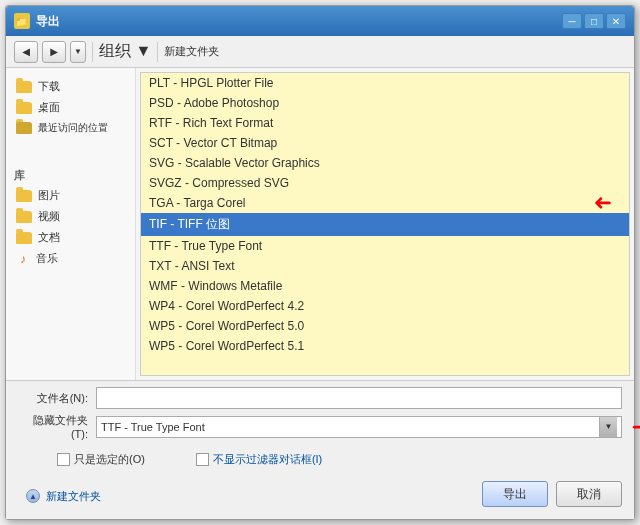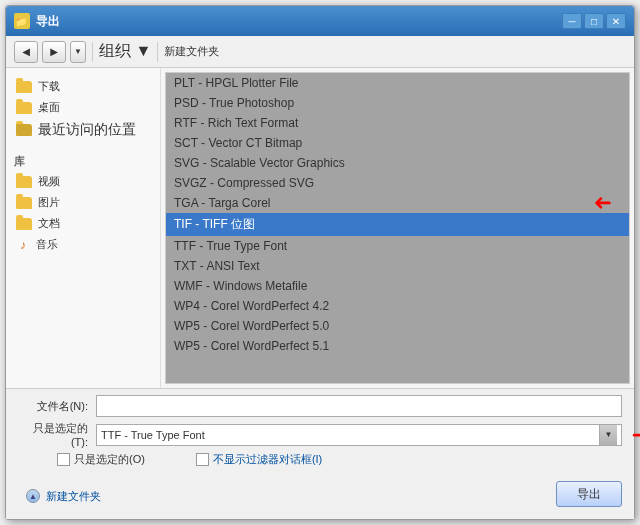--- a/index.html
+++ b/index.html
@@ -102,27 +102,27 @@
       color: #333;
     }
 
     .main-content {
       display: flex;
       flex: 1;
       overflow: hidden;
     }
 
     .sidebar {
-      width: 155px;
+      width: 130px;
       background: #f8f8f8;
       border-right: 1px solid #ddd;
       padding: 8px 4px;
       display: flex;
       flex-direction: column;
-      gap: 2px;
+      gap: 20px;
       overflow-y: auto;
     }
 
     .sidebar-section {
       margin-bottom: 8px;
     }
 
     .sidebar-section-header {
       font-size: 11px;
       color: #666;
@@ -192,21 +192,21 @@
     .bottom-section {
       background: #f0f0f0;
       border-top: 1px solid #ccc;
       padding: 6px 12px;
     }
 
     .file-fields {
       display: flex;
       flex-direction: column;
       gap: 4px;
-      margin-bottom: 4px;
+      margin-bottom: 12px;
     }
 
     .field-row {
       display: flex;
       align-items: center;
       gap: 8px;
     }
 
     .field-label {
       font-size: 11px;
@@ -357,21 +357,21 @@
       display: flex;
       flex: 1;
       overflow: hidden;
       margin: 4px;
     }
 
     .file-list-inner {
       flex: 1;
       overflow-y: auto;
       border: 1px solid #ccc;
-      background: #a3a3a3;
+      background: #fef9c3;
     }
 
     .file-list-inner::-webkit-scrollbar {
       width: 16px;
     }
     .file-list-inner::-webkit-scrollbar-track {
       background: #f0f0f0;
     }
     .file-list-inner::-webkit-scrollbar-thumb {
       background: #c0c0c0;
@@ -422,49 +422,49 @@
         <div class="sidebar-item">
           <div class="folder-icon"></div>
           <span>下载</span>
         </div>
         <div class="sidebar-item">
           <div class="folder-icon"></div>
           <span>桌面</span>
         </div>
         <div class="sidebar-item">
           <div class="folder-icon" style="background:#d0a830;"></div>
-          <span style="font-size:14px;">最近访问的位置</span>
+          <span style="font-size:10px;">最近访问的位置</span>
         </div>
       </div>
       <div class="sidebar-section">
         <div class="sidebar-section-header">库</div>
         <div class="sidebar-item">
           <div class="folder-icon"></div>
+          <span>图片</span>
+        </div>
+        <div class="sidebar-item">
+          <div class="folder-icon"></div>
           <span>视频</span>
-        </div>
-        <div class="sidebar-item">
-          <div class="folder-icon"></div>
-          <span>图片</span>
         </div>
         <div class="sidebar-item">
           <div class="folder-icon"></div>
           <span>文档</span>
         </div>
         <div class="sidebar-item">
           <div class="music-icon">♪</div>
           <span>音乐</span>
         </div>
       </div>
     </div>
 
     <div class="file-list-wrapper" style="position:relative;">
       <div class="file-list-inner">
         <ul class="file-list" id="file-list-ul">
         <li class="file-list-item">PLT - HPGL Plotter File</li>
-            <li class="file-list-item">PSD - True Photoshop</li>
+            <li class="file-list-item">PSD - Adobe Photoshop</li>
             <li class="file-list-item">RTF - Rich Text Format</li>
             <li class="file-list-item">SCT - Vector CT Bitmap</li>
             <li class="file-list-item">SVG - Scalable Vector Graphics</li>
             <li class="file-list-item">SVGZ - Compressed SVG</li>
             <li class="file-list-item">TGA - Targa Corel</li>
             <li class="file-list-item selected">TIF - TIFF 位图</li>
             <li class="file-list-item">TTF - True Type Font</li>
             <li class="file-list-item">TXT - ANSI Text</li>
             <li class="file-list-item">WMF - Windows Metafile</li>
             <li class="file-list-item">WP4 - Corel WordPerfect 4.2</li>
@@ -477,21 +477,21 @@
     </div>
   </div>
 
   <div class="bottom-section">
     <div class="file-fields">
       <div class="field-row">
         <span class="field-label">文件名(N):</span>
         <input class="field-input" type="text" style="">
       </div>
       <div class="field-row">
-        <span class="field-label">只是选定的(T):</span>
+        <span class="field-label">隐藏文件夹(T):</span>
         <div style="position:relative; flex:1; display:flex; align-items:center;">
           <div class="field-select">
             <span class="field-select-text">TTF - True Type Font</span>
             <div class="select-arrow">▼</div>
           </div>
           <div style="position:absolute; right:-28px; top:50%; transform:translateY(-50%); font-size:22px; color:red; pointer-events:none;">➜</div>
         </div>
       </div>
     </div>
 
@@ -506,16 +506,17 @@
       </label>
     </div>
 
     <div style="display:flex; justify-content:space-between; align-items:center; padding: 2px 0;">
       <div class="hidden-files">
         <div class="expand-icon">▲</div>
         <span>新建文件夹</span>
       </div>
       <div class="action-buttons">
         <button class="btn btn-primary">导出</button>
+        <button class="btn">取消</button>
       </div>
     </div>
   </div>
 </div>
 
 </body></html>

